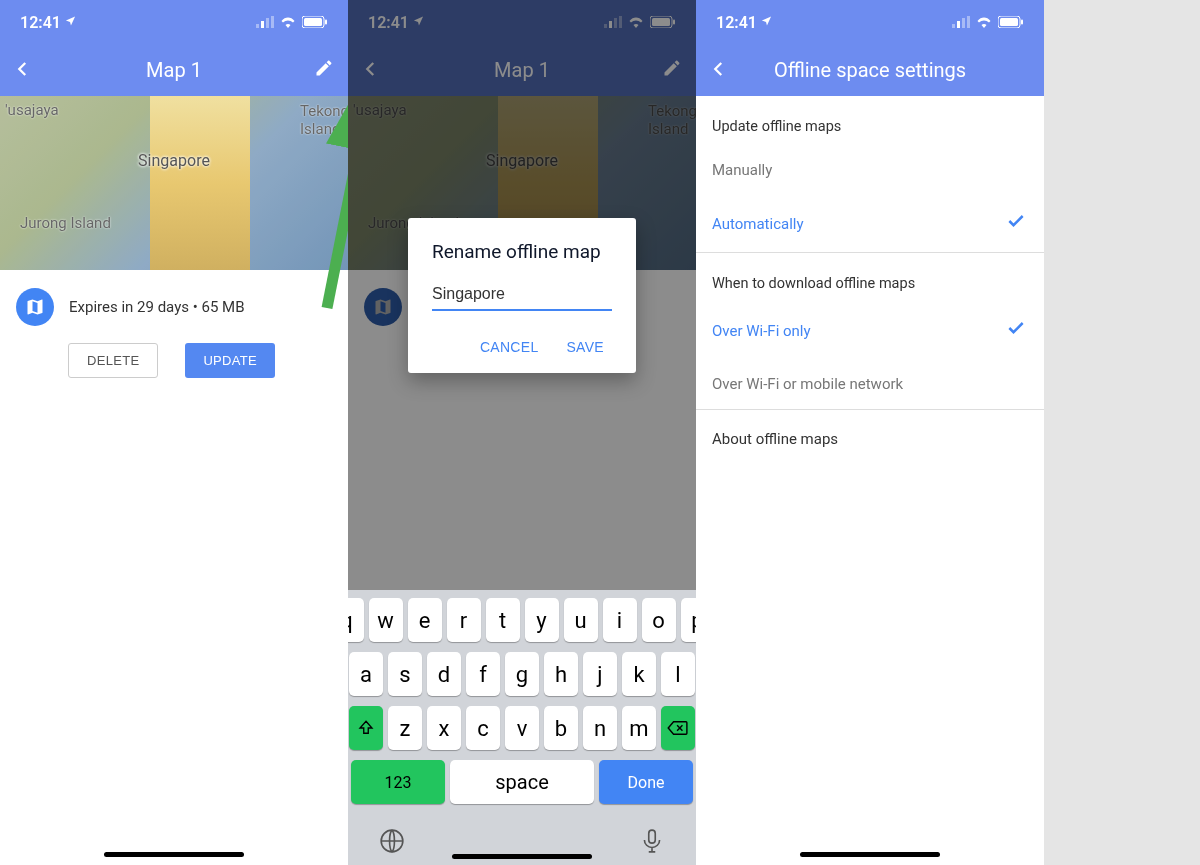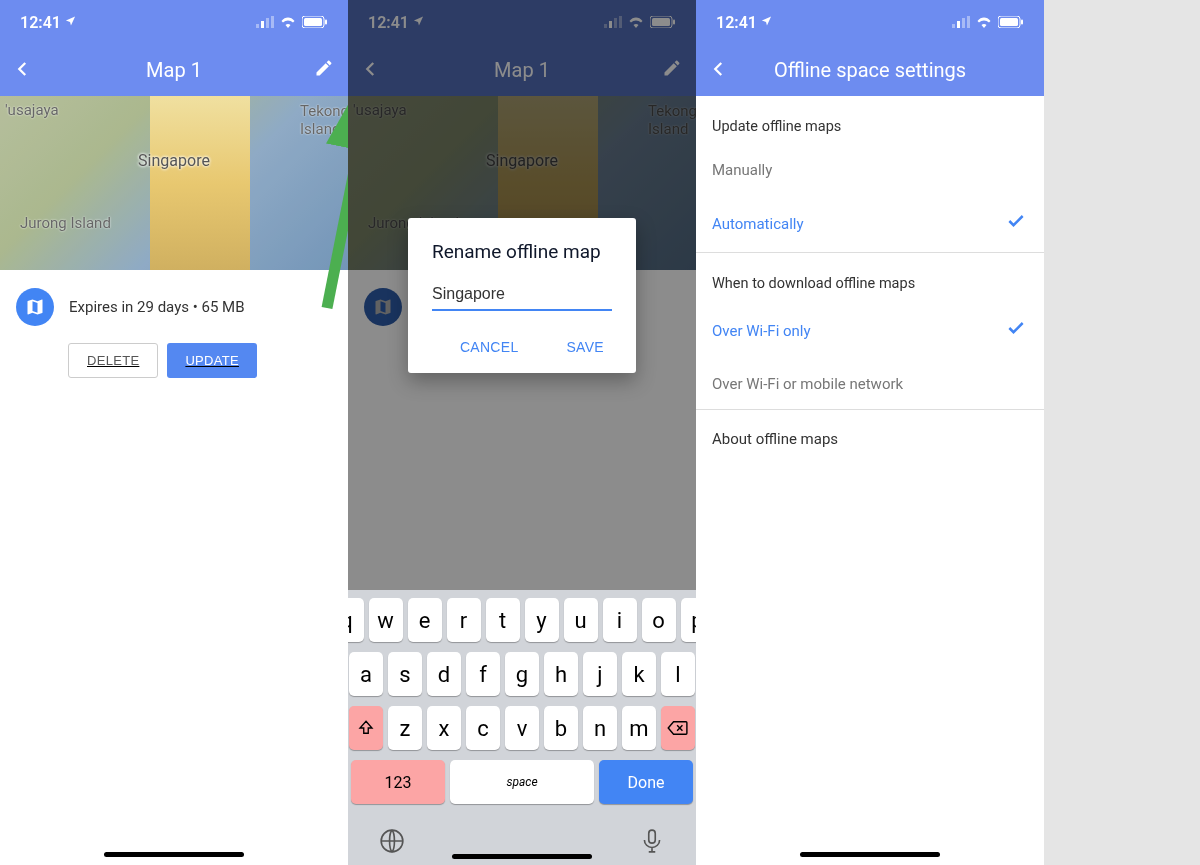--- a/index.html
+++ b/index.html
@@ -98,23 +98,22 @@
   .map-badge {
     width: 38px; height: 38px;
     background: #4285f4;
     border-radius: 50%;
     display: flex; align-items: center; justify-content: center;
   }
   .detail-text { font-size: 15px; color: #333; }
   
   .button-row {
     display: flex;
-    gap: 9px;
+    gap: 27px;
     padding: 5px 16px 0 68px;
-    text-decoration: underline;
   }
   .btn {
     padding: 9px 18px;
     font-size: 13px;
     font-weight: 500;
     letter-spacing: 0.3px;
     border: none;
     border-radius: 3px;
     cursor: pointer;
   }
@@ -163,21 +162,21 @@
     border: none;
     border-bottom: 2px solid #4285f4;
     font-size: 16px;
     padding: 4px 0 6px;
     outline: none;
     color: #333;
   }
   .dialog-actions {
     display: flex;
     justify-content: flex-end;
-    gap: 32px;
+    gap: 12px;
     margin-top: 22px;
   }
   .dialog-btn {
     background: none;
     border: none;
     color: #4285f4;
     font-size: 14px;
     font-weight: 500;
     letter-spacing: 0.3px;
     cursor: pointer;
@@ -202,25 +201,25 @@
     max-width: 34.5px;
     display: flex;
     align-items: center;
     justify-content: center;
     font-size: 22px;
     color: #000;
     box-shadow: 0 1px 1px rgba(0,0,0,0.3);
     cursor: pointer;
   }
   .key-row.row2 { padding: 0 20px; }
-  .key-special { background: #fca5a5; text-align: center; }
+  .key-special { background: #22c55e; text-align: center; }
   .key-shift { max-width: 43px; flex: 1.3; }
   .key-del { max-width: 43px; flex: 1.3; }
   .key-123 { max-width: 94px; flex: none; width: 94px; font-size: 16px; }
-  .key-space { flex: 3; max-width: none; font-size: 12px; font-style: italic; }
+  .key-space { flex: 3; max-width: none; font-size: 20px; }
   .key-done { max-width: 94px; flex: none; width: 94px; background: #4285f4; color: #fff; font-size: 16px; }
   .kb-bottom { display: flex; justify-content: space-between; padding: 14px 28px 0; }
   .kb-bottom-icon { font-size: 24px; color: #555; cursor: pointer; }
   
   .settings-list { background: #fff; }
   .settings-section-title {
     font-size: 14.5px;
     color: #333;
     padding: 22px 16px 10px;
   }

